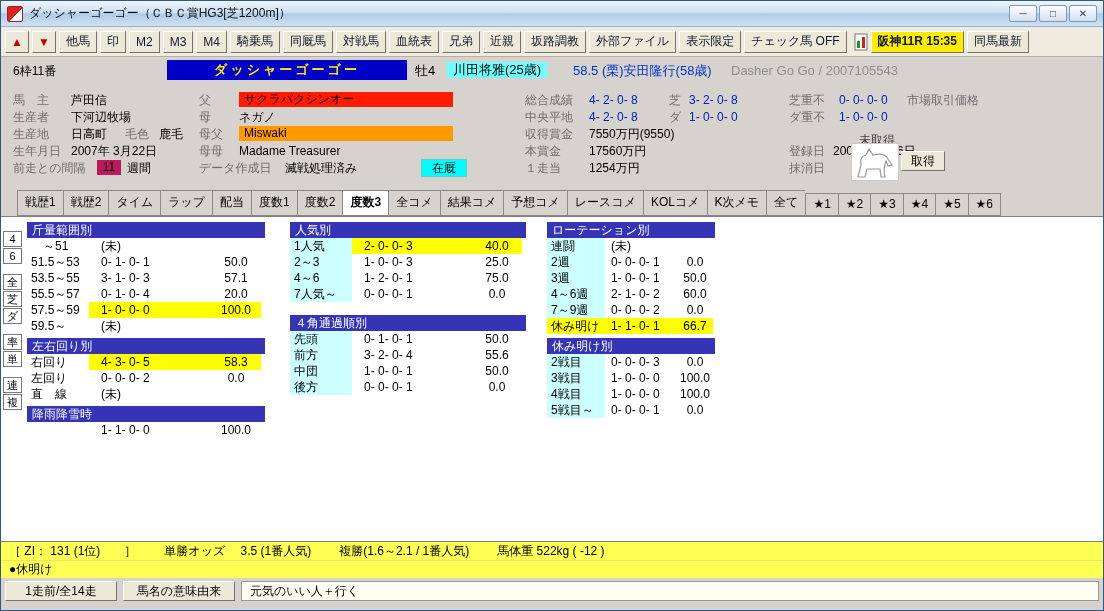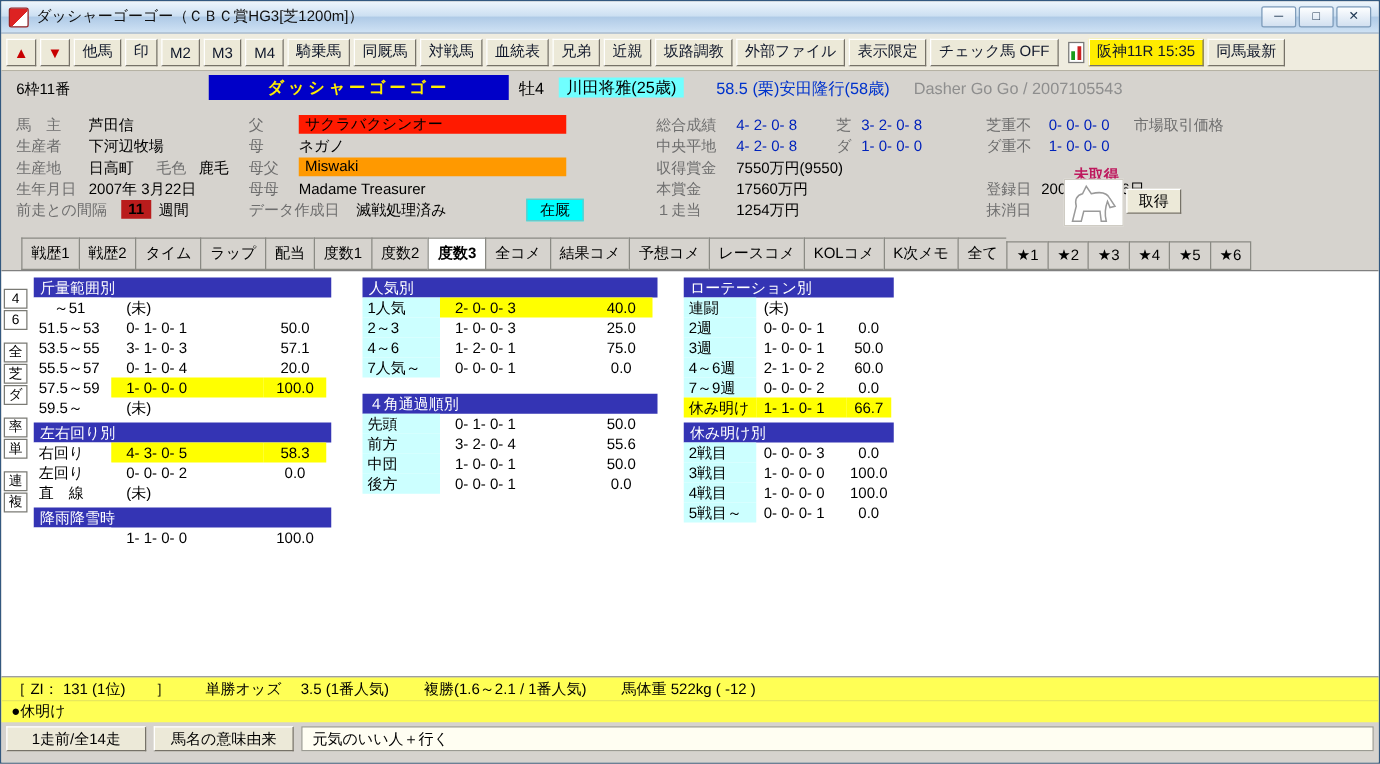--- a/index.html
+++ b/index.html
@@ -11,38 +11,38 @@
 .titlebar{position:absolute;left:0;top:0;width:100%;height:26px;background:linear-gradient(180deg,#eef5fc,#cde0f2 46%,#b0cbe7 52%,#cfe2f4);display:flex;align-items:center;padding:0 6px;border-bottom:1px solid #96b2d0}
 .app-icon{width:16px;height:16px;margin-right:6px;border-radius:2px;background:linear-gradient(135deg,#d22 55%,#fff 55%);border:1px solid #922;flex:none}
 .title{font-size:12px;font-weight:normal;color:#101010;flex:1;white-space:nowrap;overflow:hidden}
 .win-controls{display:flex;gap:2px}
 .wbtn{width:28px;height:17px;border:1px solid #7f9cba;border-radius:2px;background:linear-gradient(#fdfeff,#d2e0f0);font-size:10px;line-height:15px;text-align:center;color:#223a55}
 
 
 .toolbar{position:absolute;left:0;top:26px;width:100%;height:30px;background:#efecdf;border-bottom:1px solid #b6b2a4;display:flex;align-items:center;padding:0 4px;gap:3px}
 .tbtn{font-family:inherit;font-size:12px;height:22px;padding:0 6px;background:#ece9d8;border:1px solid;border-color:#ffffff #767268 #767268 #ffffff;white-space:nowrap;color:#0f172a;cursor:default}
 .tbtn.arrow{width:24px;color:#c80000;font-weight:bold;padding:0;font-size:12px}
-.tbtn.race{background:#ffec00;font-weight:normal}
+.tbtn.race{background:#ffec00;font-weight:bold}
 .tb-group{display:flex;gap:3px}
 .mini-icon{width:14px;height:20px;flex:none;margin-left:4px}
 
 
 .info{position:absolute;left:0;top:56px;width:100%;height:134px;background:#d6d3ce;font-size:12px}
 .info span{position:absolute;white-space:nowrap;line-height:14px}
 .lbl{color:#6e6e6e}
 .val-blue{color:#0022bb}
 .name-plate{background:#0000c8;color:#ffee00;font-weight:bold;font-size:13px;text-align:center;letter-spacing:3px;line-height:20px !important}
 .jockey-box{background:#70ffff;padding:1px 6px;color:#000;font-size:13px}
 .wt-tr{color:#0033cc;font-size:13px}
 .en-name{color:#8e8e8e;font-size:13px}
 .sire-box{background:#ff1a00;color:#000;padding-left:5px;width:214px;line-height:15px !important}
 .damsire-box{background:#ff9900;color:#000;padding-left:5px;width:214px;line-height:15px !important}
-.green-badge{background:#b91c1c;color:#000;font-weight:bold;width:24px;text-align:center;line-height:15px !important}
+.green-badge{background:#be185d;color:#000;font-weight:normal;width:24px;text-align:center;line-height:15px !important}
 .cyan-badge{background:#00ffff;color:#000;width:46px;text-align:center;line-height:16px !important;border:1px solid #66c9c9}
-.red-text{color:#be185d;font-weight:bold}
+.red-text{color:#404040;font-weight:normal}
 .acq-btn{position:absolute;width:44px;height:20px;font-size:12px;background:#ece9d8;border:1px solid;border-color:#fff #767268 #767268 #fff}
 .horse-art{position:absolute;left:850px;top:86px;width:48px;height:38px;background:#fff;border:1px solid #cfccc4}
 
 
 .tabstrip{position:absolute;left:0;top:190px;width:100%;height:25px;background:#d6d3ce;display:flex;align-items:flex-end;padding-left:16px}
 .tab{font-size:12px;padding:3px 7px 4px 7px;border:1px solid #8a8a84;border-right:none;background:#d6d3ce;white-space:nowrap;color:#000}
 .tab:last-child{border-right:1px solid #8a8a84}
 .tab.active{background:#ffffff;font-weight:bold}
 
 

